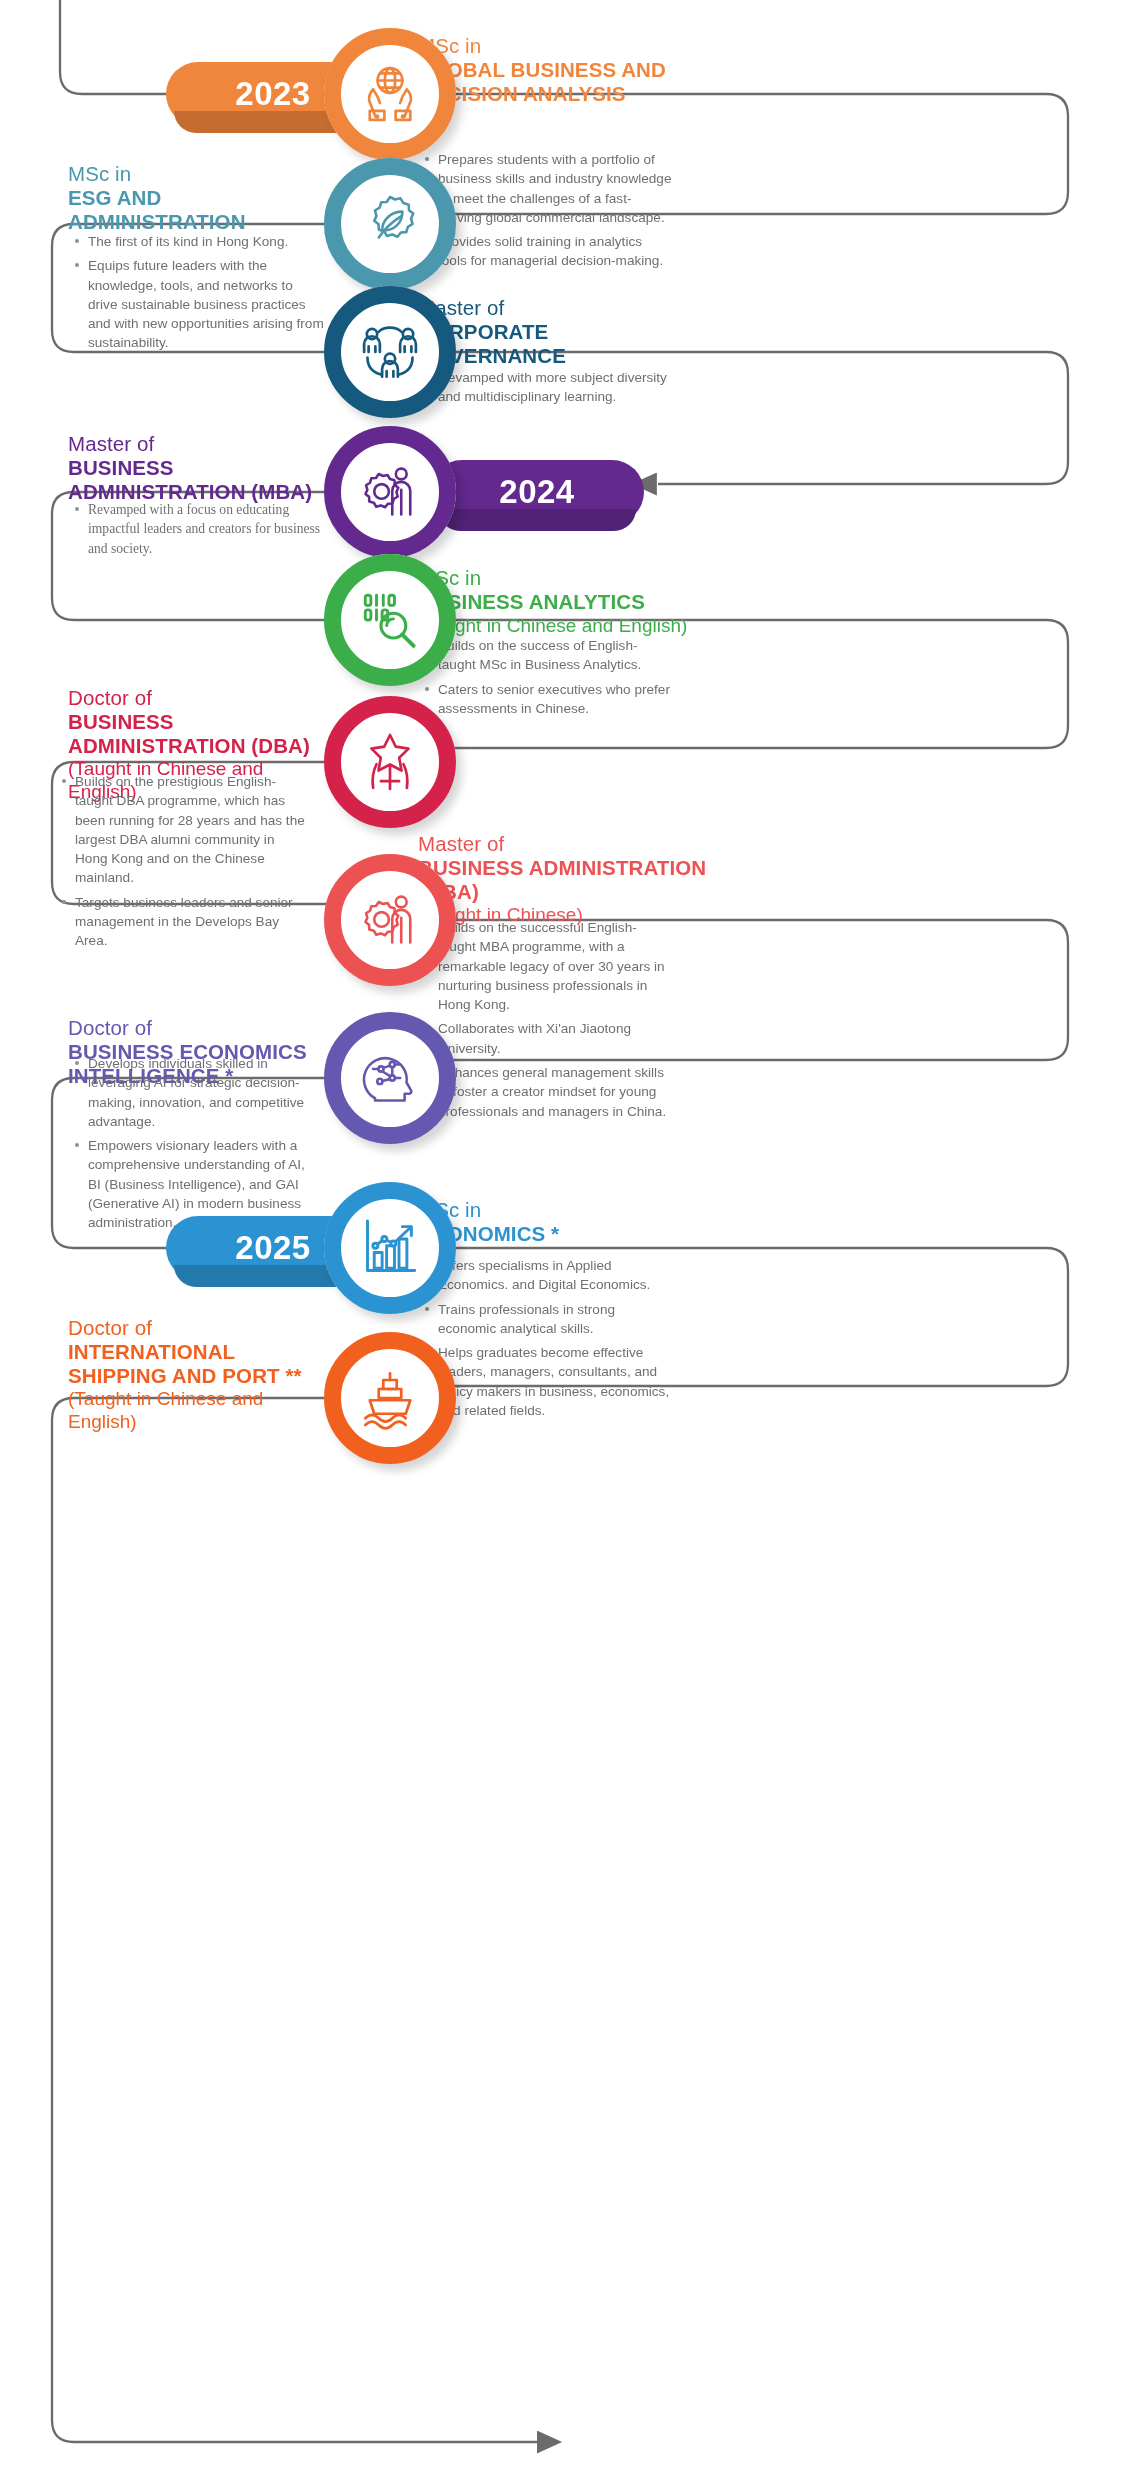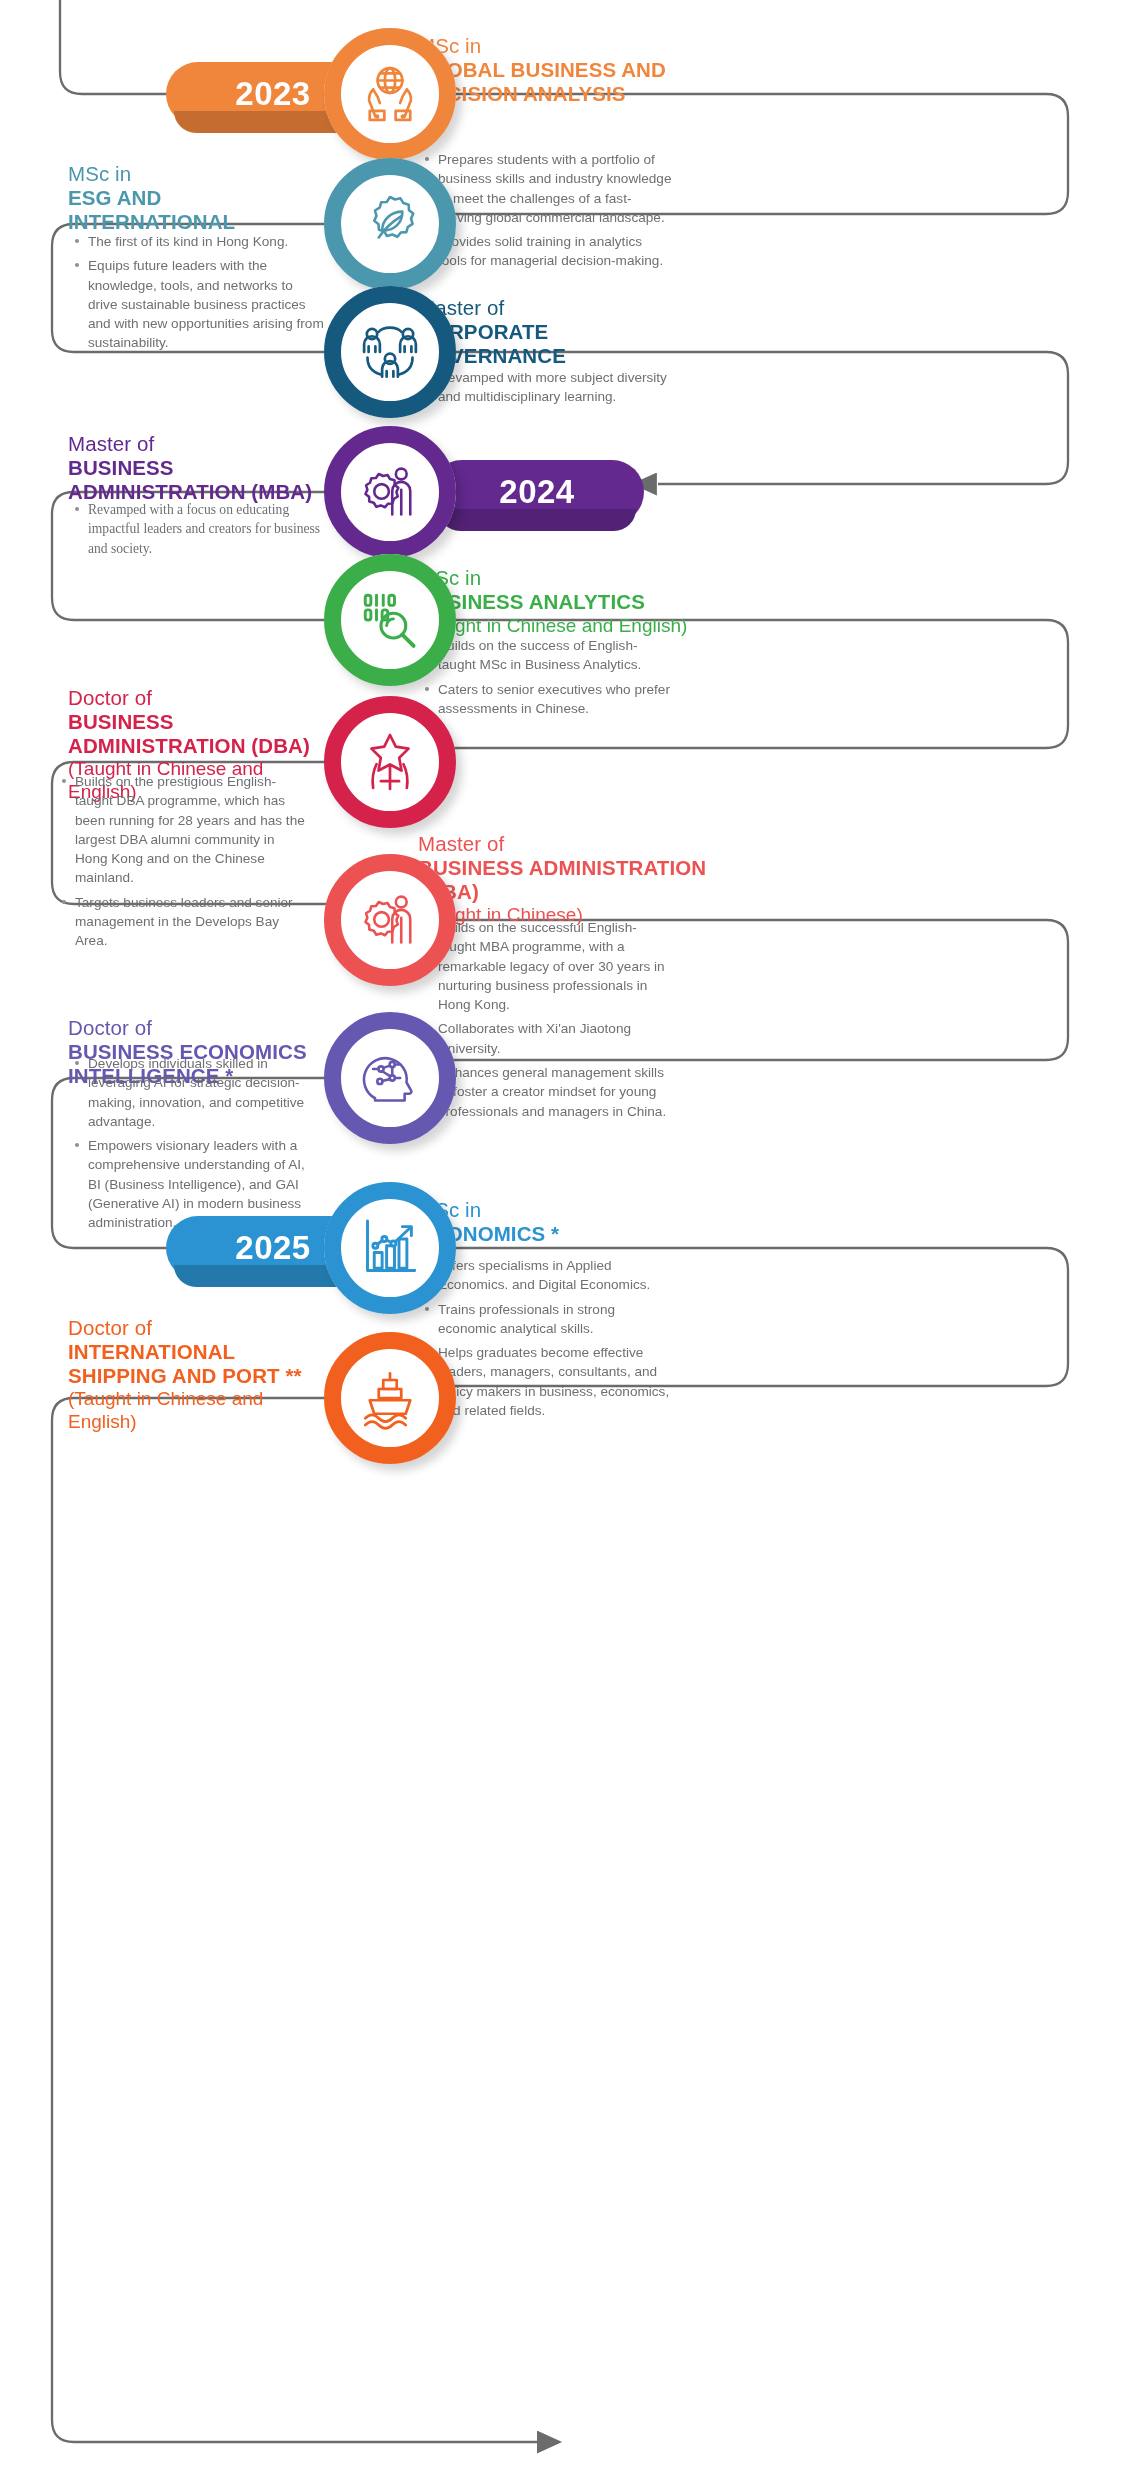--- a/index.html
+++ b/index.html
@@ -295,21 +295,21 @@
     </svg>
   </div>
 
   <div class="prog-head" style="left: 418px; top: 34px; width: 275px; color: rgb(240, 133, 60);">
     <div class="l1">MSc in</div>
     <div class="l2">GLOBAL BUSINESS AND DECISION ANALYSIS</div>
   </div>
 
   <div class="prog-head" style="left:68px; top:162px; width:250px; color:#4B97AD;">
     <div class="l1">MSc in</div>
-    <div class="l2">ESG AND INTERNATIONAL</div>
+    <div class="l2">ESG AND ADMINISTRATION</div>
   </div>
 
   <div class="prog-head" style="left:418px; top:296px; width:260px; color:#16597E;">
     <div class="l1">Master of</div>
     <div class="l2">CORPORATE GOVERNANCE</div>
   </div>
 
   <div class="prog-head" style="left:68px; top:432px; width:250px; color:#63298F;">
     <div class="l1">Master of</div>
     <div class="l2">BUSINESS ADMINISTRATION (MBA)</div>

